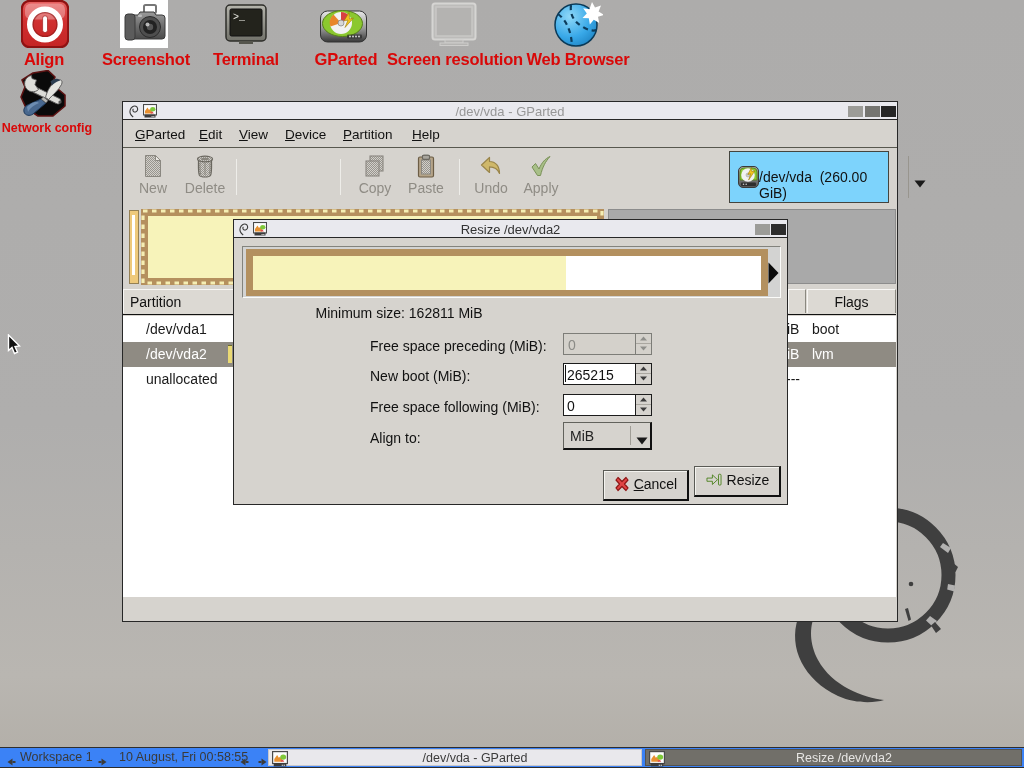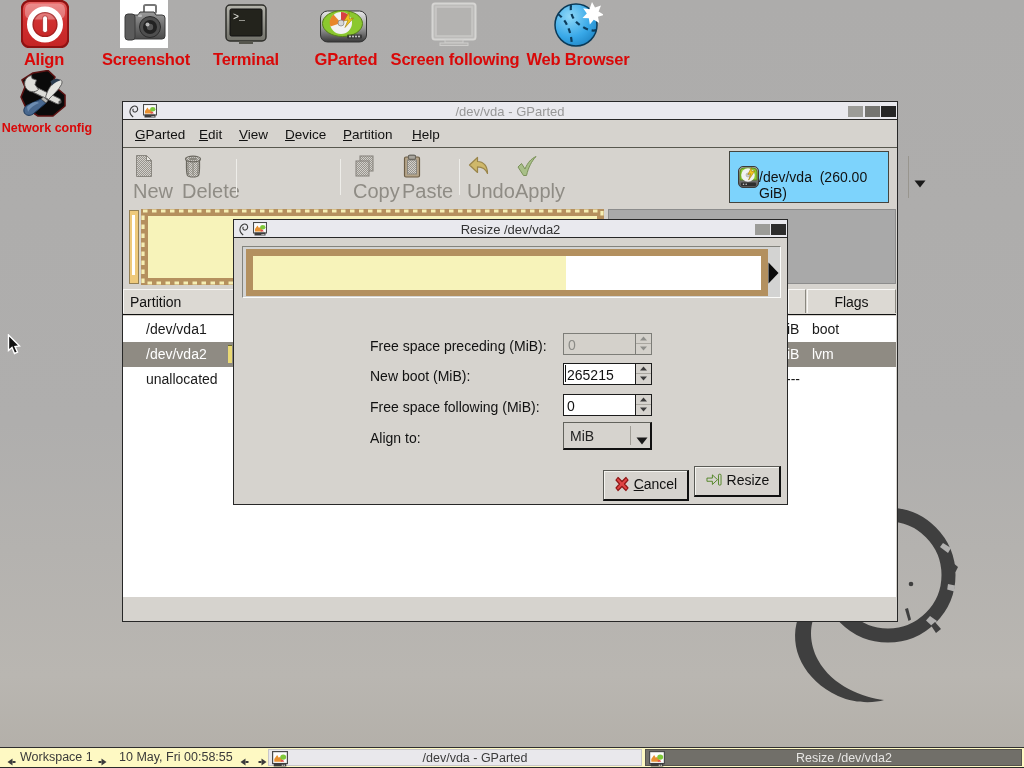--- a/index.html
+++ b/index.html
@@ -10,21 +10,21 @@
 .dlabel2{position:absolute;color:#d90808;font-weight:bold;font-size:12.5px;text-align:center;white-space:nowrap}
 
 #win{position:absolute;left:122px;top:100.5px;width:776px;height:521px;border:1.5px solid #272727;background:#d6d3ce;z-index:2}
 #wtitle{position:absolute;left:0;top:0;width:100%;height:18.5px;background:#e9e9ee;border-bottom:1.5px solid #272727}
 #wtitle .ttext{position:absolute;left:0;right:0;top:2px;text-align:center;font-size:13px;color:#979797}
 .tbtn{position:absolute;top:4px;width:15px;height:11px}
 #menubar{position:absolute;left:0;top:20px;width:100%;height:26px;background:#d6d3ce;border-bottom:1px solid #58584f;font-size:13.5px;color:#111}
 #menubar span{position:absolute;top:5px}
 #menubar u{text-decoration:underline}
 #toolbar{position:absolute;left:0;top:47px;width:100%;height:56px;background:#d6d3ce}
-.titem{position:absolute;top:4px;text-align:left;font-size:20px;color:#8f8c85}
+.titem{position:absolute;top:4px;text-align:center;font-size:14px;color:#8f8c85}
 .titem .ic{height:26px;margin-bottom:1px}
 .tsep{position:absolute;top:10px;width:1px;height:36px;background:#b4b1aa;border-right:1px solid #eeede9}
 #devcombo{position:absolute;right:8px;top:2px;width:160px;height:52px;border:1px solid #44443e;background:#7dd3fc}
 
 #pvis{position:absolute;left:0;top:103px;width:773px;height:84px;background:#d6d3ce}
 
 #thead{position:absolute;left:0;top:187px;width:773px;height:26px;background:#dcd9d3;border-bottom:1.5px solid #111;font-size:14px;color:#111}
 .hcell{position:absolute;top:0;height:24.5px;border-top:1px solid #f8f7f5;border-left:1px solid #f8f7f5;border-right:1px solid #8a8880;padding-top:4px}
 #tbody{position:absolute;left:0;top:214.5px;width:773px;height:281px;background:#fff;font-size:14px;color:#1a1a1a}
 .trow{position:absolute;left:0;width:773px;height:25px;padding-top:4px}
@@ -32,21 +32,21 @@
 
 #dlg{position:absolute;left:233px;top:219px;width:555px;height:286px;border:1.5px solid #272727;background:#d6d3ce;z-index:3}
 #dtitle{position:absolute;left:0;top:0;width:100%;height:18px;background:#e9e9ee;border-bottom:1.5px solid #272727}
 #dtitle .ttext{position:absolute;left:0;right:0;top:2px;text-align:center;font-size:13px;color:#333}
 .flabel{position:absolute;left:136px;font-size:14px;color:#111}
 .spin{position:absolute;left:329px;width:89px;height:22px;border:1.5px solid #1c1c1c;background:#fff;font-size:14px;color:#111}
 .spin .val{position:absolute;left:3px;top:3px}
 .spinbtns{position:absolute;right:0;top:0;bottom:0;width:16px;border-left:1.5px solid #1c1c1c;background:#d6d3ce}
 .btn95{position:absolute;height:31px;background:#d6d3ce;border-top:1px solid #5a5a55;border-left:1px solid #5a5a55;border-right:2px solid #101010;border-bottom:2px solid #101010;box-shadow:inset 1px 1px 0 #f4f3ef;font-size:14px;color:#111;text-align:center}
 
-#panel{position:absolute;left:0;top:746.5px;width:1024px;height:21.5px;background:#fef9c3;border-top:1.5px solid #2e2e2e;border-bottom:1.5px solid #2b2b2b;z-index:5;font-size:12.5px;color:#3a3a3a}
+#panel{position:absolute;left:0;top:746.5px;width:1024px;height:21.5px;background:#3b82f6;border-top:1.5px solid #2e2e2e;border-bottom:1.5px solid #2b2b2b;z-index:5;font-size:12.5px;color:#3a3a3a}
 .task{position:absolute;top:1px;height:17px}
 </style>
 </head>
 <body>
 
 <div class="abs" id="bigswirl" style="left:780px;top:500px;z-index:1"><svg width="190" height="210" viewBox="0 0 190 210">
 <circle cx="108" cy="75" r="60.5" fill="none" stroke="#3f3f3f" stroke-width="14"></circle>
 <path d="M 163 43 l 8 5 -3 5 -8 -6 z" fill="#b2b1b0"></path>
 <path d="M 168 84 l 7 1.5 -0.8 6 -7 -2 z" fill="#b2b1b0"></path>
 <path d="M 150 116 l 7 5 -4.5 5.5 -6.5 -6 z" fill="#b2b1b0"></path>
@@ -125,21 +125,21 @@
       <circle cx="36" cy="27.5" r="0.9" fill="#ddd"></circle>
       <circle cx="39" cy="27.5" r="0.9" fill="#ddd"></circle>
 </svg></div>
 <div class="dlabel" style="left:266px;top:50px;width:160px">GParted</div>
 <div class="abs" id="ic-mon" style="left:431px;top:2px"><svg width="46" height="46" viewBox="0 0 46 46">
 <rect x="1.5" y="1.5" width="43" height="36" rx="2.5" fill="#bdbcba" stroke="#d6d5d3" stroke-width="2"></rect>
 <rect x="5" y="5" width="36" height="29" fill="#b4b3b1" stroke="#c9c8c6" stroke-width="1.5"></rect>
 <rect x="14" y="38" width="18" height="3" fill="#b6b5b3" stroke="#cecdcb" stroke-width="1"></rect>
 <rect x="9" y="41" width="28" height="2.5" fill="#b6b5b3" stroke="#cecdcb" stroke-width="1"></rect>
 </svg></div>
-<div class="dlabel" style="left:375px;top:50px;width:160px">Screen following</div>
+<div class="dlabel" style="left:375px;top:50px;width:160px">Screen resolution</div>
 <div class="abs" id="ic-web" style="left:551px;top:2px"><svg width="52" height="45" viewBox="0 0 52 45">
 <defs>
         <radialGradient id="wg" cx="0.35" cy="0.3" r="0.9">
           <stop offset="0" stop-color="#8fd8f8"></stop>
           <stop offset="0.55" stop-color="#38a8e8"></stop>
           <stop offset="1" stop-color="#1678b8"></stop>
         </radialGradient>
       </defs>
 <circle cx="25" cy="23" r="21" fill="url(#wg)" stroke="#0a3a58" stroke-width="1.5"></circle>
 <path d="M7 12 q 13 10 14 32" fill="none" stroke="#0c3c5c" stroke-width="2.2" stroke-dasharray="5 4"></path>
@@ -308,20 +308,21 @@
     <span class="tbtn" style="top:3.5px;right:1.5px;background:#2d2d2d"></span>
   </div>
   <div class="abs" id="rwidget" style="left:8px;top:26px;width:539px;height:52px;background:#d3d3d2;border-top:1px solid #83837d;border-left:1px solid #83837d;border-right:1px solid #fbfbf9;border-bottom:1px solid #fbfbf9">
     <div class="abs" style="left:2.5px;top:1.5px;width:522px;height:47px;background:#b3905f"></div>
     <div class="abs" style="left:10px;top:8.5px;width:313px;height:34px;background:#f7f3ba"></div>
     <div class="abs" style="left:323px;top:8.5px;width:195px;height:34px;background:#fff"></div>
     <div class="abs" id="rarrow" style="left:525px;top:15px"><svg width="11" height="22" viewBox="0 0 11 22">
           <path d="M0.5 0.5 L10.5 11 L0.5 21.5 Z" fill="#0a0a0a"></path>
         </svg></div>
   </div>
+  <div class="abs" style="left:0;top:85px;width:330px;text-align:center;font-size:14px;color:#111">Minimum size: 162811 MiB</div>
 
   <div class="flabel" style="top:118px">Free space preceding (MiB):</div>
   <div class="abs" style="left:329px;top:113px;width:89px;height:22px;border:1px solid #7d7d78;background:#d4d1cb;font-size:14px;color:#8b8b87">
       <span class="abs" style="left:4px;top:3px">0</span>
       <span class="abs" style="right:0;top:0;bottom:0;width:16px;border-left:1px solid #7d7d78" id="sp1"><svg width="15" height="19" viewBox="0 0 15 19">
           <path d="M7.5 2.5 L11 6.5 H4 Z" fill="#8f8f8b"></path>
           <path d="M7.5 16.5 L11 12.5 H4 Z" fill="#8f8f8b"></path>
           <line x1="0" y1="9.5" x2="15" y2="9.5" stroke="#aaa7a0" stroke-width="1"></line>
         </svg></span>
     </div>
@@ -364,21 +365,21 @@
 <div id="panel">
   <span class="abs" id="pg-l" style="left:7px;top:7px"><svg width="9" height="8" viewBox="0 0 9 8">
         <path d="M5.5 0.5 L5.5 7.5 L0.5 4 Z" fill="#3c3c3c"></path>
         <rect x="5.5" y="3" width="3" height="2" fill="#3c3c3c"></rect>
       </svg></span>
   <span class="abs" style="left:20px;top:2px">Workspace 1</span>
   <span class="abs" id="pg-r" style="left:98px;top:7px"><svg width="9" height="8" viewBox="0 0 9 8">
         <path d="M3.5 0.5 L3.5 7.5 L8.5 4 Z" fill="#3c3c3c"></path>
         <rect x="0.5" y="3" width="3" height="2" fill="#3c3c3c"></rect>
       </svg></span>
-  <span class="abs" style="left:119px;top:2px">10 May, Fri 00:58:55</span>
+  <span class="abs" style="left:119px;top:2px">10 August, Fri 00:58:55</span>
   <span class="abs" id="tk-l" style="left:240px;top:7px"><svg width="9" height="8" viewBox="0 0 9 8">
         <path d="M5.5 0.5 L5.5 7.5 L0.5 4 Z" fill="#3c3c3c"></path>
         <rect x="5.5" y="3" width="3" height="2" fill="#3c3c3c"></rect>
       </svg></span>
   <span class="abs" id="tk-r" style="left:258px;top:7px"><svg width="9" height="8" viewBox="0 0 9 8">
         <path d="M3.5 0.5 L3.5 7.5 L8.5 4 Z" fill="#3c3c3c"></path>
         <rect x="0.5" y="3" width="3" height="2" fill="#3c3c3c"></rect>
       </svg></span>
   <div class="task" style="left:268px;width:374px;background:#e9e8ec;border:1px solid #c8c7cb">
     <span class="abs" id="tk-ic1" style="left:3px;top:1px"><svg width="16" height="16" viewBox="0 0 14 14">

